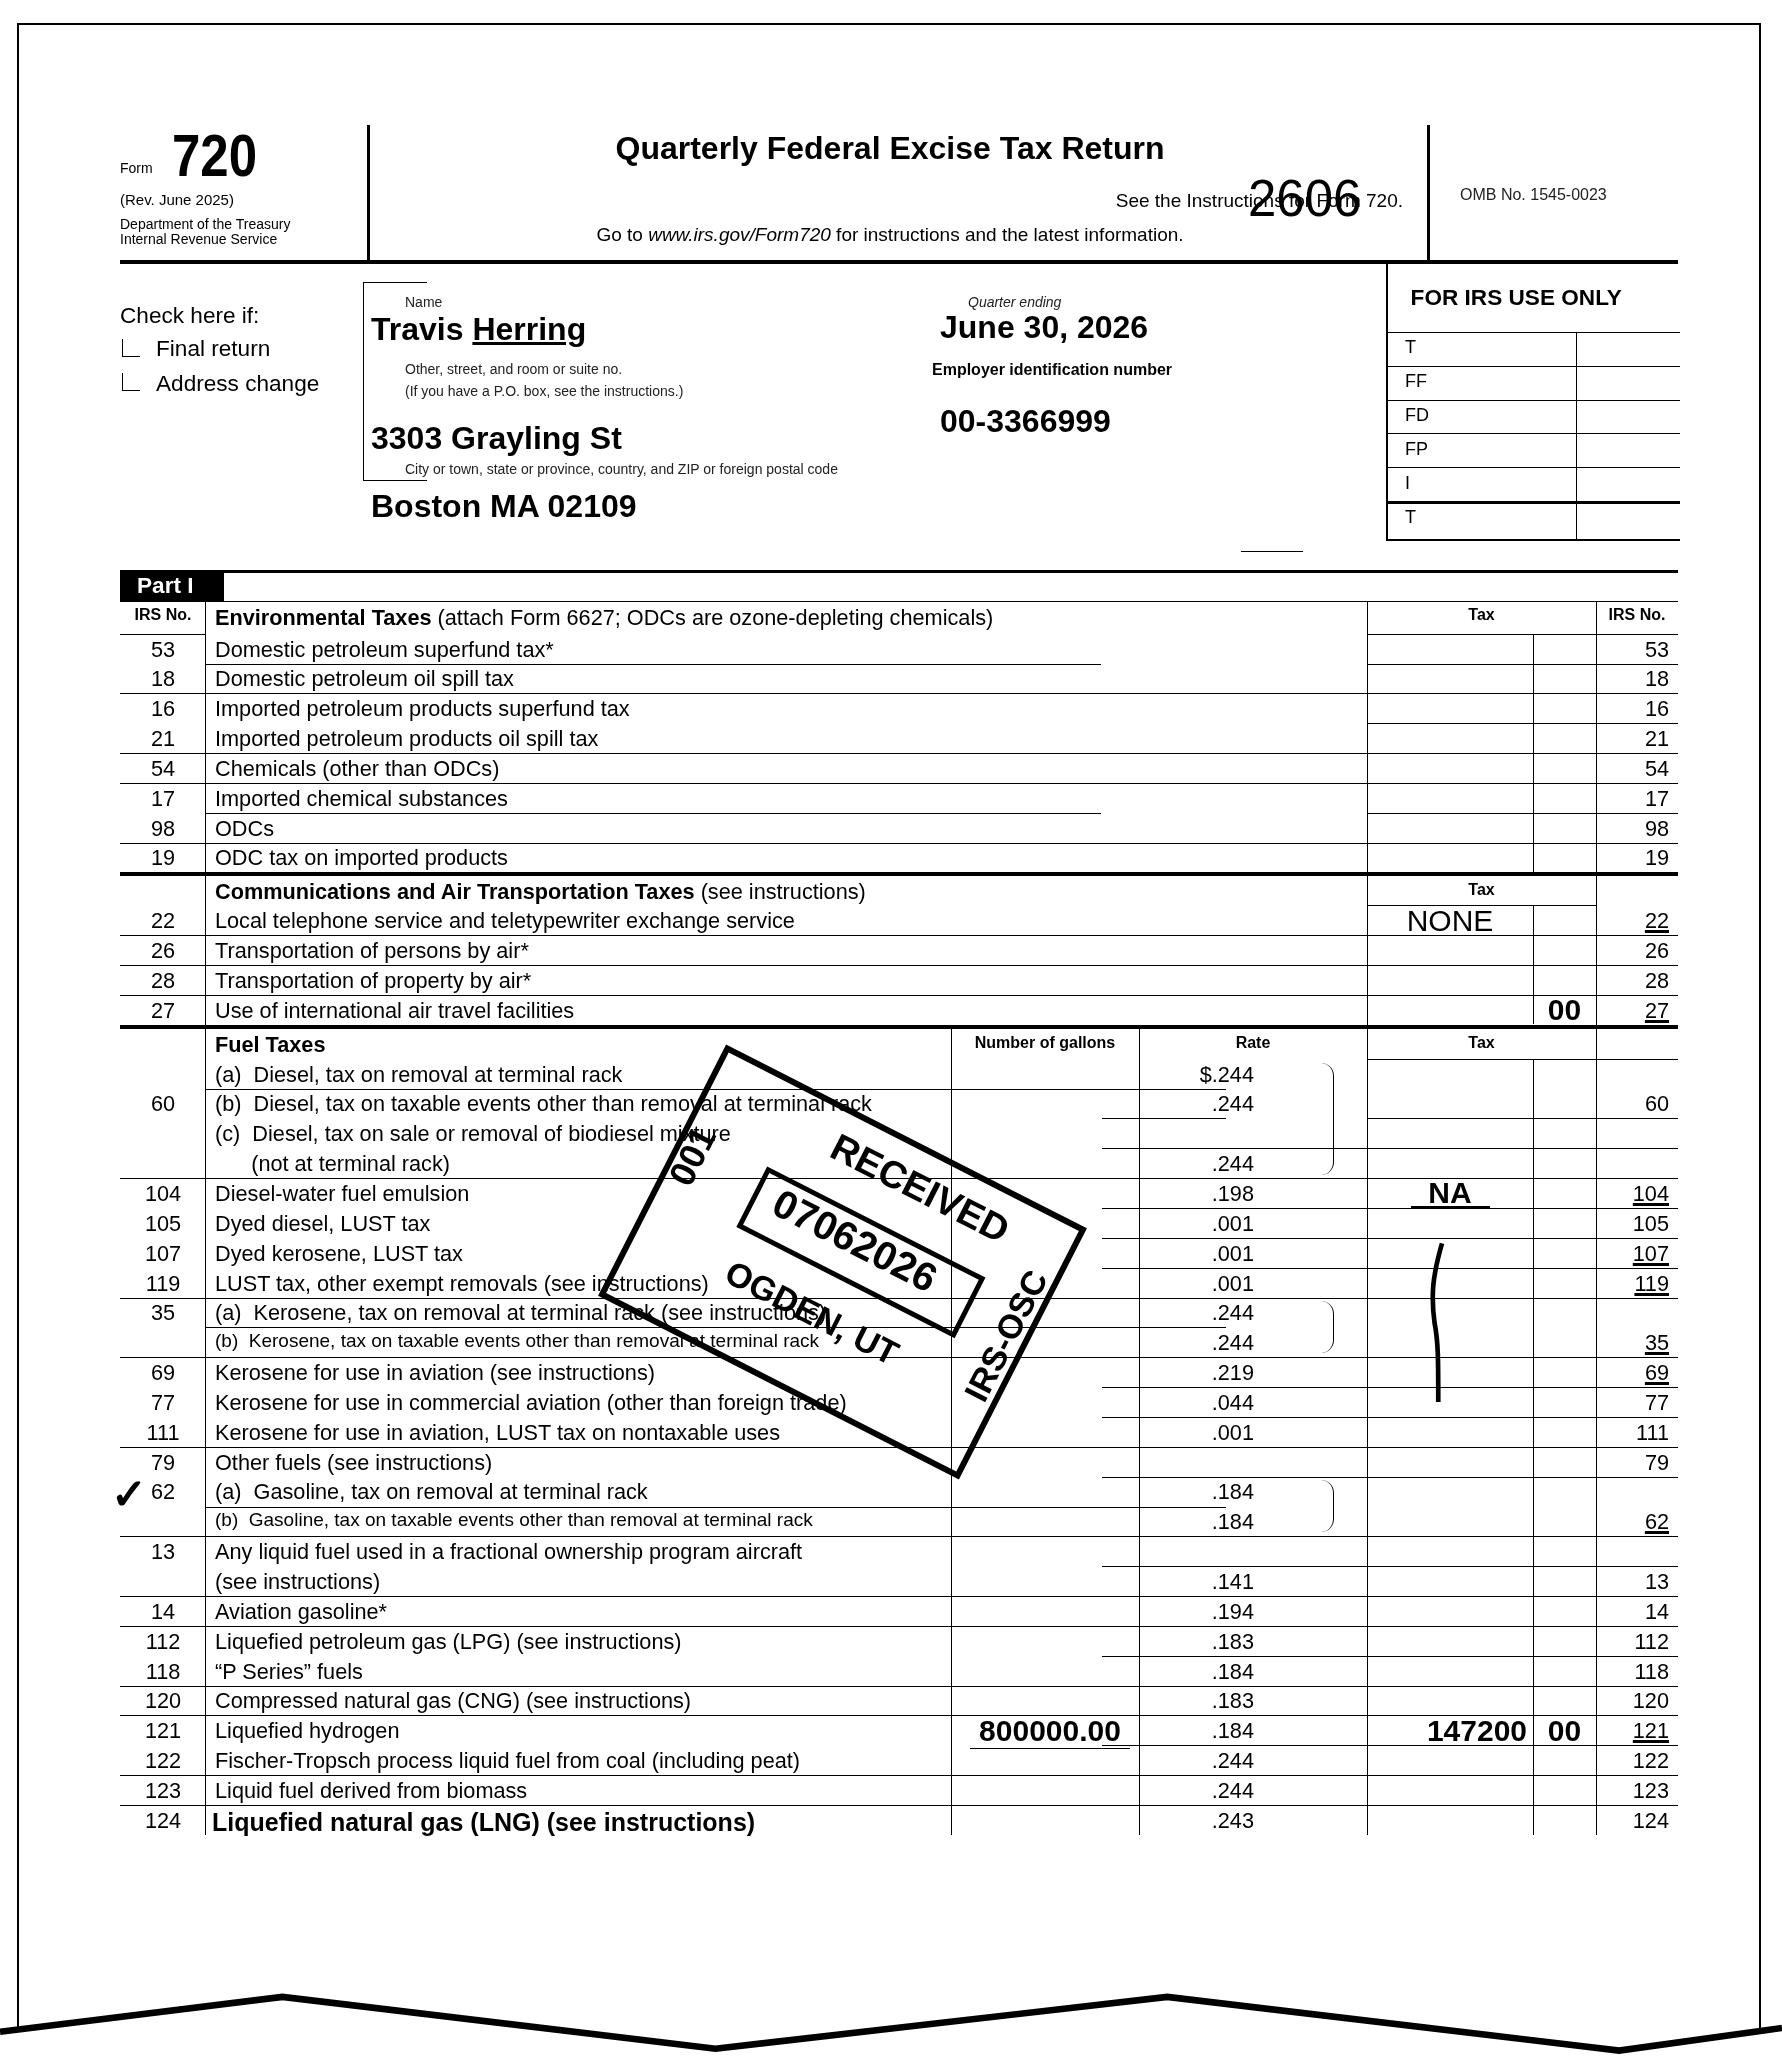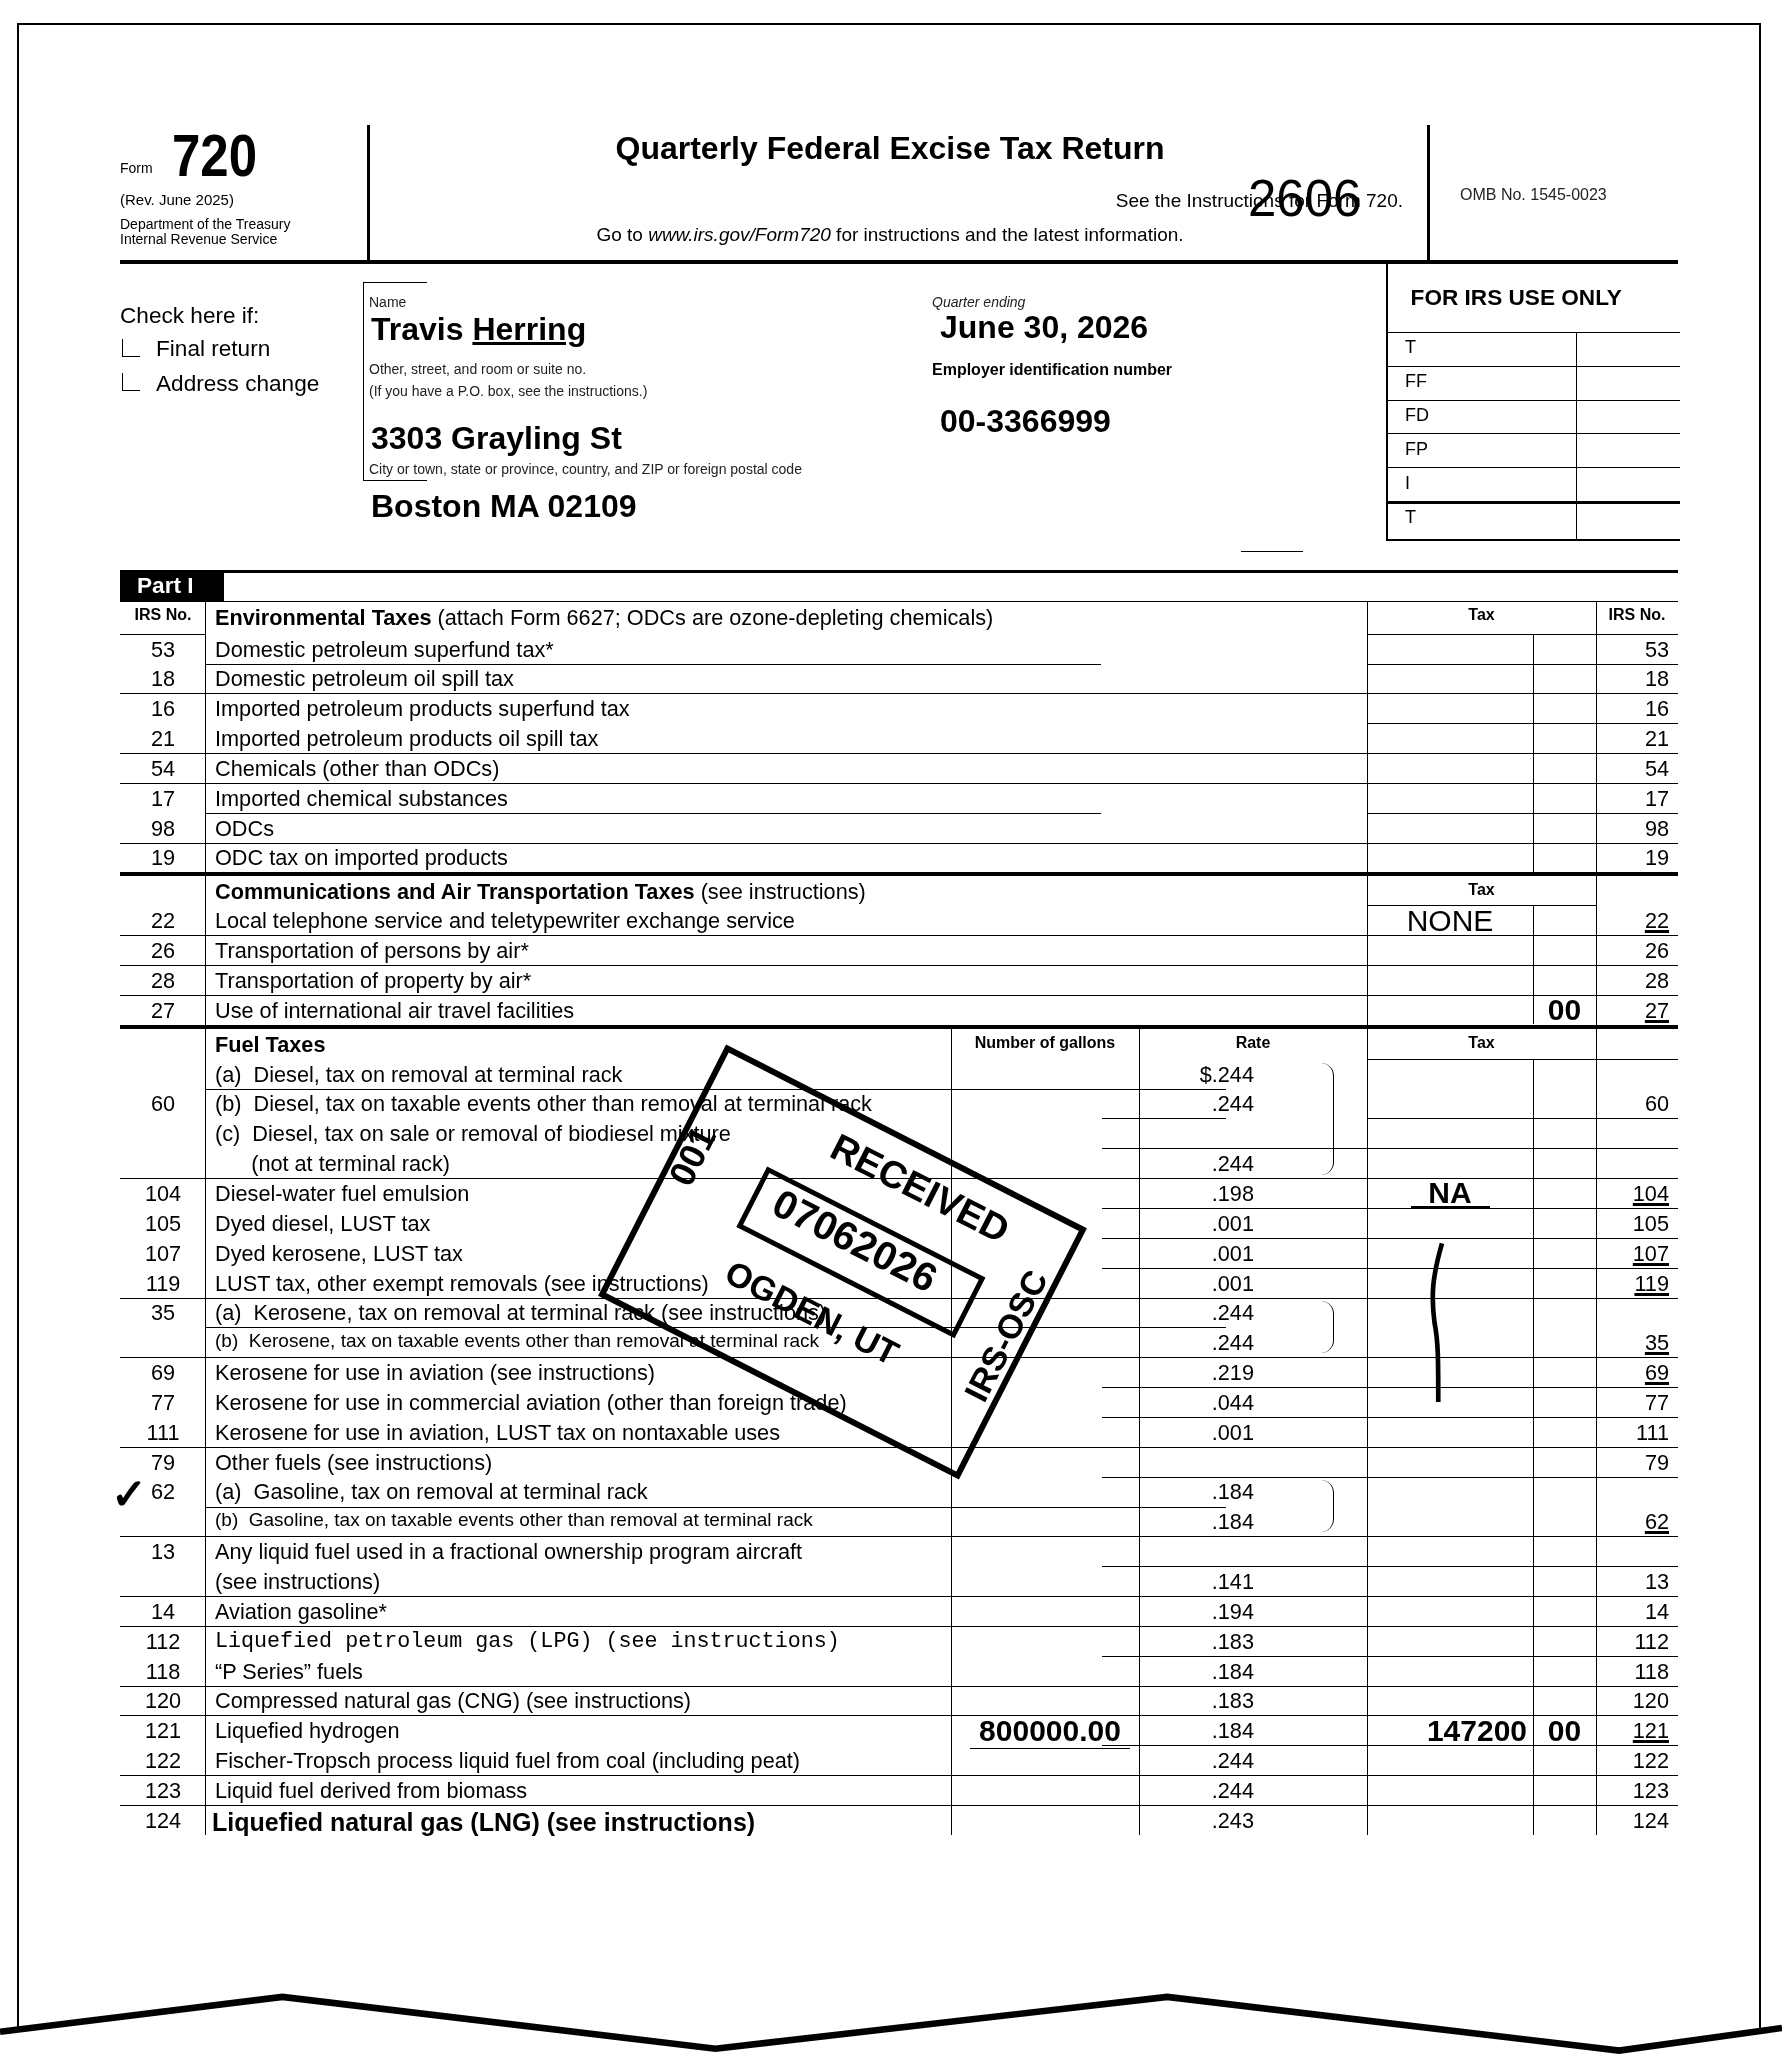--- a/index.html
+++ b/index.html
@@ -1,21 +1,21 @@
 <!DOCTYPE html>
 <html style="font-size:15px"><head>
 <meta charset="utf-8">
 <style>
   html, body { margin:0; padding:0; background:#fff; }
   body { width:1782px; height:2062px; position:relative; overflow:hidden; font-family:"Liberation Sans", sans-serif; color:#000; }
   .page { position:absolute; left:17px; top:22.6px; width:1744px; height:2040px; border-left:2.8px solid #000; border-right:2.8px solid #000; border-top:2.8px solid #000; box-sizing:border-box; }
   .abs { position:absolute; }
   .hl { position:absolute; height:0.9px; background:#000; }
   .vl { position:absolute; width:0.9px; background:#000; }
-  .lbl { font-size:14px; color:#222; }
+  .lbl { font-size:14px; color:#222;margin-left:36px; }
   .big { font-weight:bold; font-size:32px; }
   .box { position:absolute; width:17px; height:17px; border-left:0.9px solid #000; border-bottom:0.9px solid #000; }
   .stamp { position:absolute; left:640px; top:1121px; width:405px; height:282px; transform:rotate(27deg); transform-origin:center; }
   .stamp-frame { position:absolute; inset:0; border:6.6px solid #000; }
   .stamp-txt { position:absolute; font-weight:bold; white-space:nowrap; }
 </style>
 </head>
 <body>
 
 <div class="page"></div>
@@ -234,21 +234,21 @@
     <div style="position: absolute; left: 215px; top: 1569px; font-size: 21.7px; white-space: pre;">(see instructions)</div>
     <div style="position: absolute; left: 1160px; top: 1569px; width: 94px; text-align: right; font-size: 21.7px;">.141</div>
     <div style="position: absolute; left: 1596px; top: 1569px; width: 73px; text-align: right; font-size: 21.7px;">13</div>
     <div style="position: absolute; left: 120px; top: 1596px; width: 1558px; height: 0.9px; background: rgb(0, 0, 0);"></div>
     <div style="position: absolute; left: 120px; top: 1599px; width: 86px; text-align: center; font-size: 21.7px;">14</div>
     <div style="position: absolute; left: 215px; top: 1599px; font-size: 21.7px; white-space: pre;">Aviation gasoline*</div>
     <div style="position: absolute; left: 1160px; top: 1599px; width: 94px; text-align: right; font-size: 21.7px;">.194</div>
     <div style="position: absolute; left: 1596px; top: 1599px; width: 73px; text-align: right; font-size: 21.7px;">14</div>
     <div style="position: absolute; left: 120px; top: 1626px; width: 1558px; height: 0.9px; background: rgb(0, 0, 0);"></div>
     <div style="position: absolute; left: 120px; top: 1629px; width: 86px; text-align: center; font-size: 21.7px;">112</div>
-    <div style="position: absolute; left: 215px; top: 1629px; font-size: 21.7px; white-space: pre; font-family: Liberation Mono, monospace;">Liquefied petroleum gas (LPG) (see instructions)</div>
+    <div style="position: absolute; left: 215px; top: 1629px; font-size: 21.7px; white-space: pre;">Liquefied petroleum gas (LPG) (see instructions)</div>
     <div style="position: absolute; left: 1160px; top: 1629px; width: 94px; text-align: right; font-size: 21.7px;">.183</div>
     <div style="position: absolute; left: 1596px; top: 1629px; width: 73px; text-align: right; font-size: 21.7px;">112</div>
     <div style="position: absolute; left: 1102px; top: 1656px; width: 576px; height: 0.9px; background: rgb(0, 0, 0);"></div>
     <div style="position: absolute; left: 120px; top: 1659px; width: 86px; text-align: center; font-size: 21.7px;">118</div>
     <div style="position: absolute; left: 215px; top: 1659px; font-size: 21.7px; white-space: pre;">“P Series” fuels</div>
     <div style="position: absolute; left: 1160px; top: 1659px; width: 94px; text-align: right; font-size: 21.7px;">.184</div>
     <div style="position: absolute; left: 1596px; top: 1659px; width: 73px; text-align: right; font-size: 21.7px;">118</div>
     <div style="position: absolute; left: 120px; top: 1686px; width: 1558px; height: 0.9px; background: rgb(0, 0, 0);"></div>
     <div style="position: absolute; left: 120px; top: 1688px; width: 86px; text-align: center; font-size: 21.7px;">120</div>
     <div style="position: absolute; left: 215px; top: 1688px; font-size: 21.7px; white-space: pre;">Compressed natural gas (CNG) (see instructions)</div>

